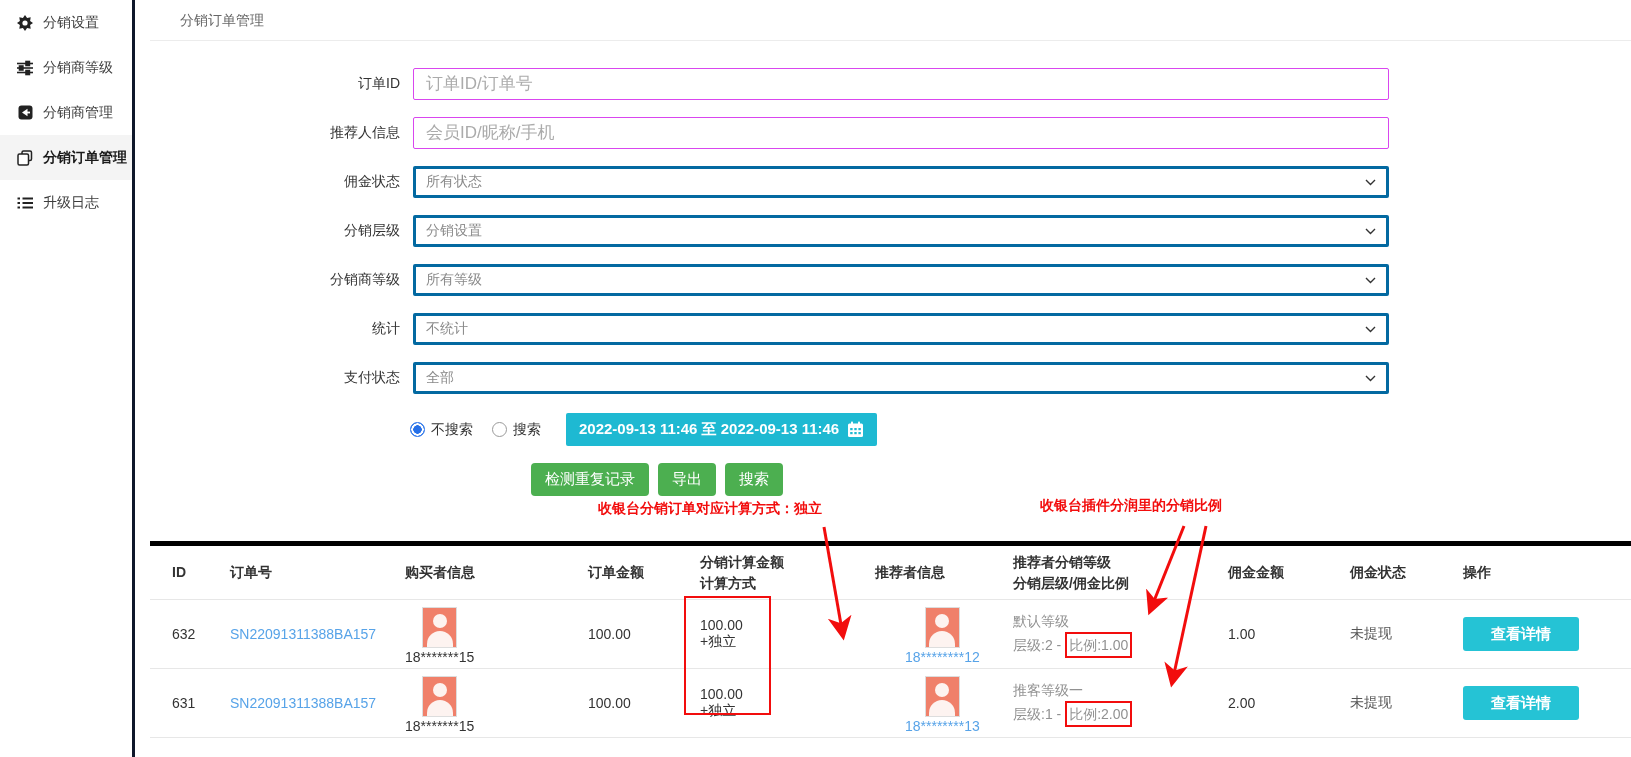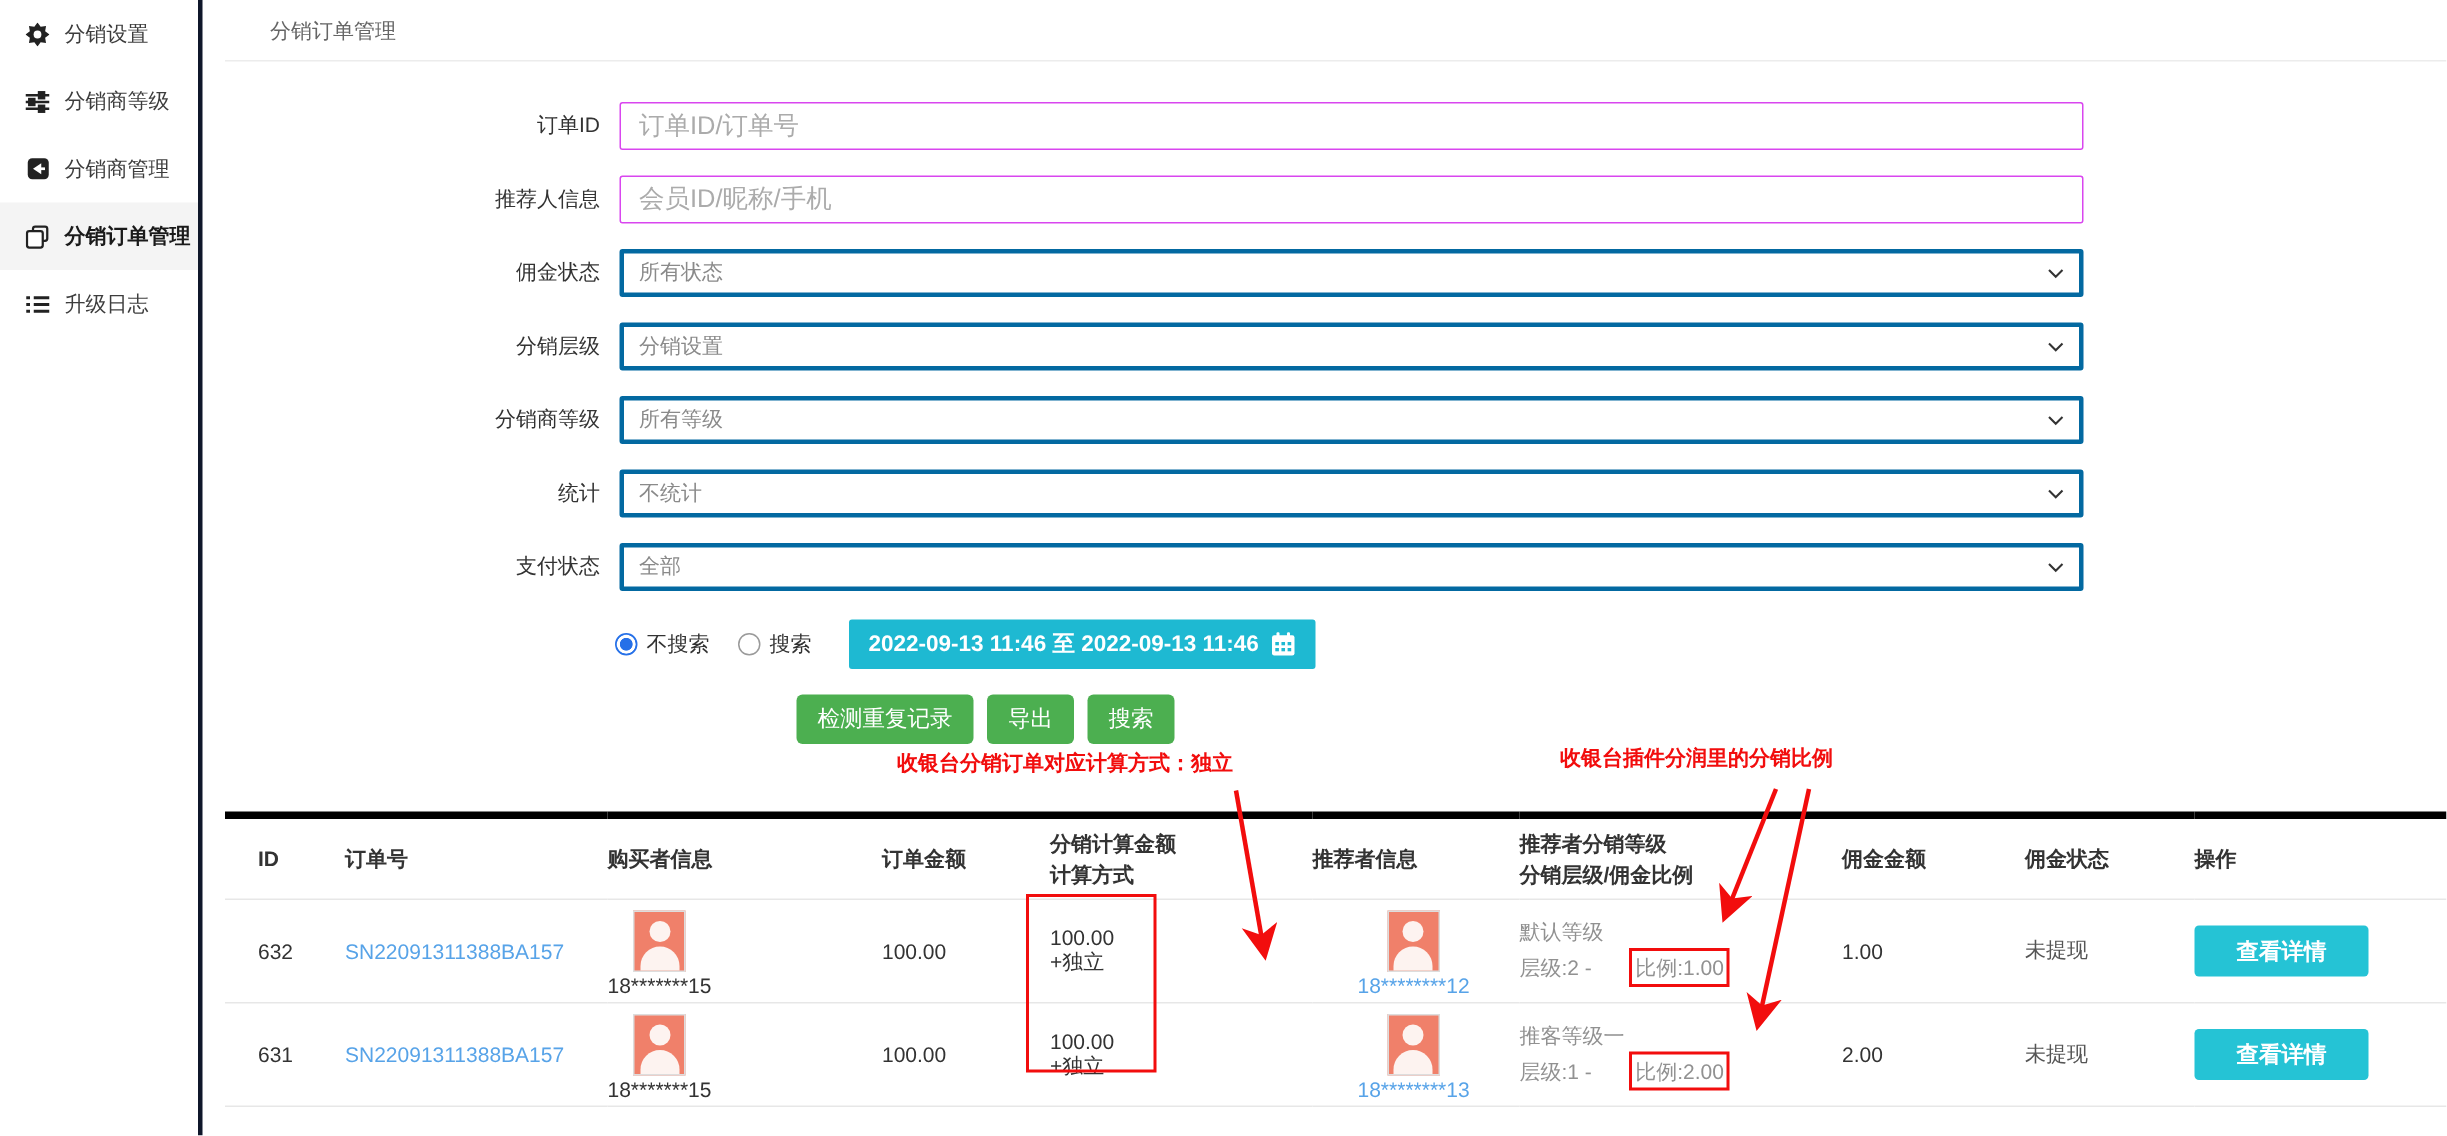--- a/index.html
+++ b/index.html
@@ -59,21 +59,21 @@
   .person { display:inline-block; text-align:center; margin-top:4px; }
   .person.shift { margin-left:30px; }
   .avatar { width:35px; height:41px; background:#f0806a; border:1px solid #ddd;
     margin:0 auto 1px; position:relative; overflow:hidden; }
   .avatar::before { content:""; position:absolute; left:50%; top:6px; transform:translateX(-50%);
     width:14px; height:14px; border-radius:50%; background:#fdf3f0; }
   .avatar::after { content:""; position:absolute; left:50%; top:23px; transform:translateX(-50%);
     width:26px; height:22px; border-radius:13px 13px 0 0; background:#fdf3f0; }
   .phone { font-size:14px; color:#333; }
   .muted { color:#919191; line-height:1.6; }
-  .ratio-box { border:2px solid var(--red); padding:0 2px; display:inline-block;margin-left:21px; }
+  .ratio-box { border:2px solid var(--red); padding:0 2px; display:inline-block; }
   .status { color:#555; }
   .detail-btn { background:var(--teal2); color:#fff; font-weight:bold; font-size:15px;
     border:none; border-radius:3px; height:34px; padding:0 28px; cursor:pointer; font-family:inherit; }
 
   
   .overlay { position:absolute; left:0; top:0; width:1631px; height:757px;
     pointer-events:none; z-index:5; }
   .ann { position:absolute; color:var(--red); font-size:14px; font-weight:bold; white-space:nowrap; }
   .bigbox { position:absolute; left:684px; top:596px; width:87px; height:119px;
     border:2px solid var(--red); }

